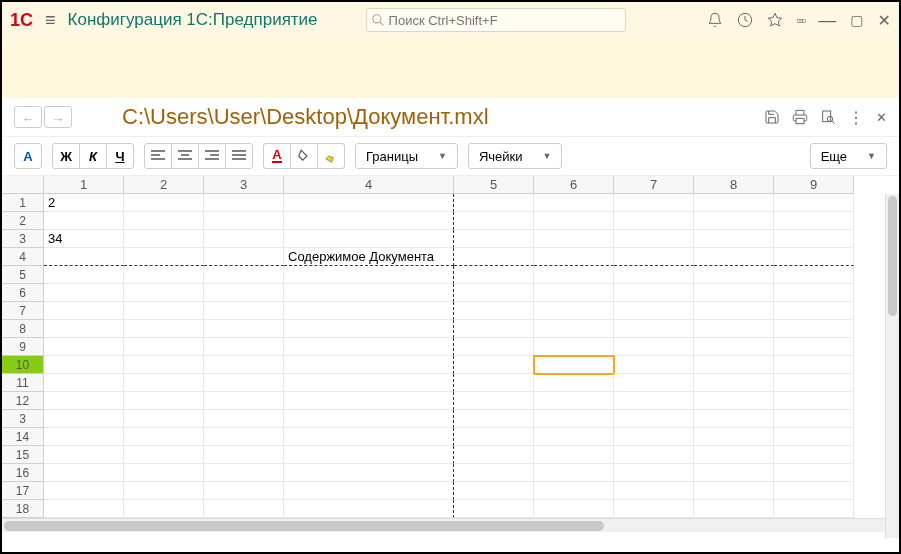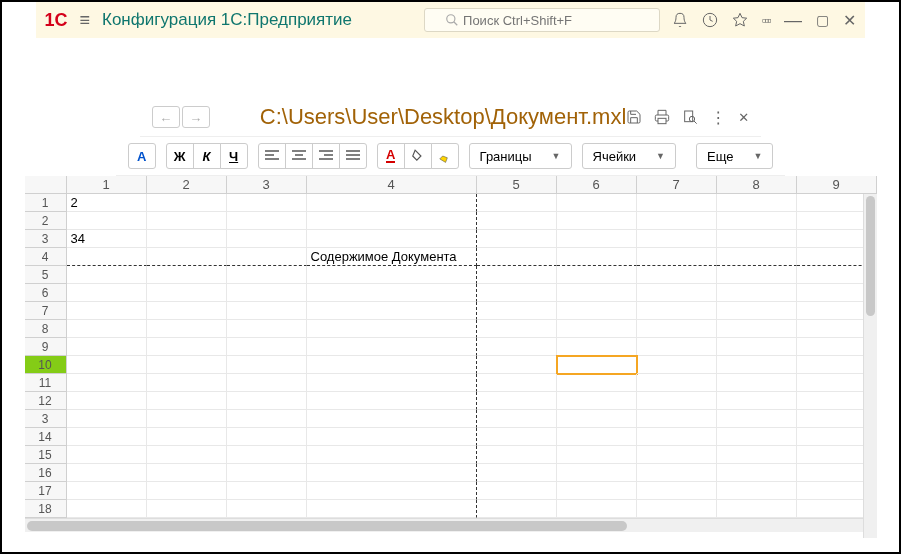--- a/index.html
+++ b/index.html
@@ -1,22 +1,22 @@
 <!DOCTYPE html>
 <html><head>
 <meta charset="utf-8">
 <style>
 * { box-sizing: border-box; margin: 0; padding: 0; }
 body { font-family: Arial, sans-serif; font-size: 13px; background: #fff; }
-.app { width: 901px; height: 554px; border: 2px solid #000; display: flex; flex-direction: column; overflow: hidden; align-items: center; }
+.app { width: 901px; height: 554px; border: 2px solid #000; display: flex; flex-direction: column; overflow: hidden; }
 .titlebar { background: #fef8e3; height: 36px; display: flex; align-items: center; padding: 0 8px; gap: 12px; }
 .logo { font-weight: bold; font-size: 18px; color: #d4001a; }
 .hamburger { font-size: 18px; color: #666; cursor: pointer; }
 .app-title { color: #0f766e; font-size: 17px; flex: 0 0 auto; }
-.search-box { flex: 1; max-width: 260px; margin-left: 60px; display: flex; align-items: center; background: #fffdf3; border: 1px solid #ddd8c5; border-radius: 3px; padding: 3px 20px; height: 24px; }
+.search-box { flex: 1; max-width: 260px; margin-left: 36px; display: flex; align-items: center; background: #fffdf3; border: 1px solid #ddd8c5; border-radius: 3px; padding: 3px 4px; height: 24px; }
 .search-box svg { flex-shrink: 0; }
 .search-box input { border: none; background: transparent; outline: none; font-size: 13px; color: #999; width: 100%; margin-left: 4px; }
 .titlebar-right { margin-left: auto; display: flex; gap: 14px; align-items: center; }
 .titlebar-right span, .titlebar-right svg { color: #666; cursor: pointer; }
 .yellow-strip { background: #fff8dc; height: 60px; }
 .doc-header { display: flex; align-items: center; padding: 6px 12px; border-bottom: 1px solid #eee; }
 .nav-btns { display: flex; gap: 2px; }
 .nav-btn { width: 28px; height: 22px; border: 1px solid #ccc; background: #fff; border-radius: 3px; display: flex; align-items: center; justify-content: center; color: #aaa; cursor: pointer; }
 .doc-title { font-size: 22px; color: #a16207; margin-left: 50px; }
 .doc-actions { margin-left: auto; display: flex; gap: 12px; align-items: center; color: #666; }

